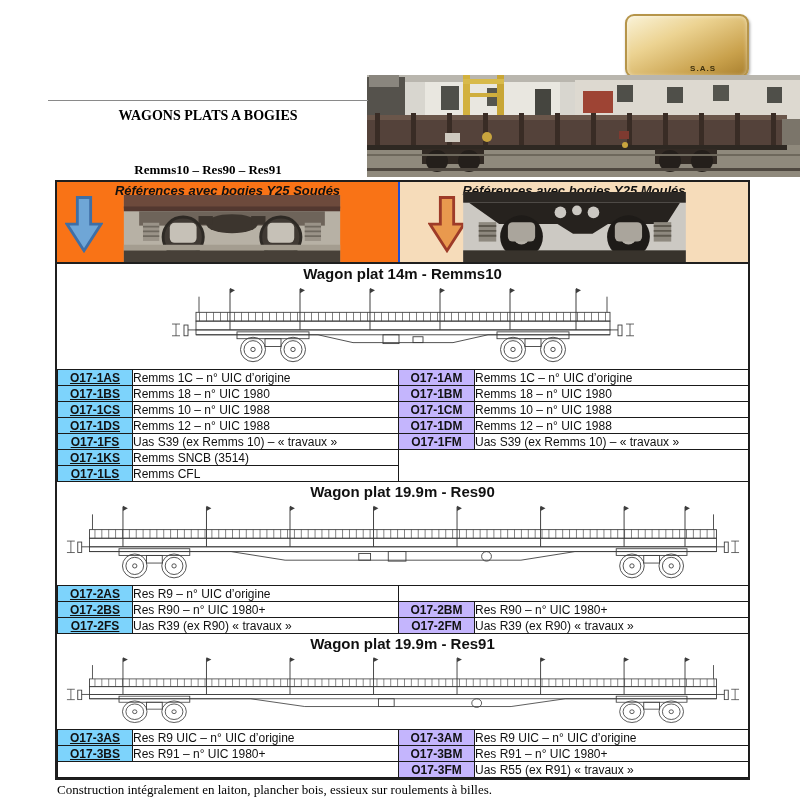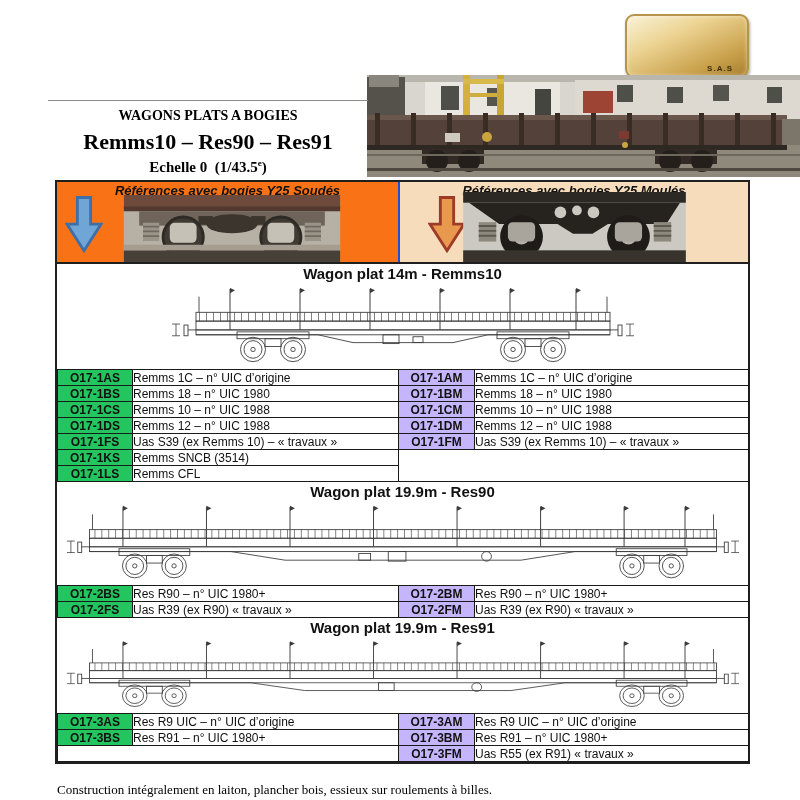--- a/index.html
+++ b/index.html
@@ -7,31 +7,31 @@
         font-family:"Liberation Sans",sans-serif;color:#111;}
 
   
   .logo{position:absolute;left:625px;top:14px;width:120px;height:60px;border-radius:9px;
         background:linear-gradient(155deg,#faf3d8 0%,#ecd392 35%,#c9a14c 75%,#a87f2e 100%);
         border:2px solid #b6954a;box-shadow:inset 0 0 4px #fff8, 1px 2px 3px rgba(0,0,0,.35);
         text-align:center;}
   .logo .word{font-family:"Liberation Serif",serif;font-weight:bold;font-size:40px;line-height:56px;
         letter-spacing:1px;color:#c79e3e;
         text-shadow:-1px -1px 0 #5a4414,1px -1px 0 #5a4414,-1px 1px 0 #5a4414,1.5px 1.5px 0 #3e2e0c,0 2px 2px #fff6;}
-  .logo .sub{position:absolute;right:14px;bottom:3px;font-size:8px;font-weight:bold;color:#3c2f0e;letter-spacing:1px;}
+  .logo .sub{position:absolute;right:31px;bottom:3px;font-size:8px;font-weight:bold;color:#3c2f0e;letter-spacing:1px;}
 
   
   .top-photo{position:absolute;left:367px;top:75px;width:433px;height:102px;overflow:hidden;}
 
   
   .rule{position:absolute;left:48px;top:100px;width:320px;height:1px;background:#8a8a8a;}
   .titles{position:absolute;left:40px;top:103px;width:336px;text-align:center;
           font-family:"Liberation Serif",serif;font-weight:bold;color:#000;}
   .t1{font-size:14px;line-height:26px;}
-  .t2{font-size:22px;line-height:26px;}
+  .t2{font-size:13px;line-height:26px;margin-top:28px;}
   .t3{font-size:15px;line-height:16px;white-space:pre;}
   .t3 sup{font-size:9px;}
 
   
   .main-box{position:absolute;left:55px;top:180px;width:691px;border:2px solid #1f1f1f;background:#fff;}
 
   
   .band{display:flex;height:80px;border-bottom:2px solid #1f1f1f;}
   .panel{position:relative;height:80px;}
   .panel-left{width:341px;background:#f97316;border-right:2px solid #1d4ed8;}
@@ -46,21 +46,21 @@
   .bogie-photo-right{left:60px;top:10px;}
 
   
   .section-title{height:19px;line-height:19px;text-align:center;font-weight:bold;font-size:15px;background:#fff;}
   .drawing{text-align:center;overflow:hidden;background:#fff;}
   .d1{height:86px;} .d2{height:84px;} .d3{height:76px;}
 
   table.refs{width:691px;border-collapse:collapse;table-layout:fixed;}
   table.refs td{border:1px solid #1a1a1a;height:15px;font-size:12px;padding:0;overflow:hidden;white-space:nowrap;}
   td.cell-code{font-weight:bold;text-align:center;}
-  td.code-blue{background:#22c55e;}
+  td.code-blue{background:#7dd3fc;text-decoration:underline;}
   td.code-orange{background:#c4b5fd;}
   td.cell-desc{padding:0 0 0 6px;margin-top:36px;}
   td.cell-empty{background:#fff;}
 
   .footer{position:absolute;left:57px;top:782px;width:700px;
         font-family:"Liberation Serif",serif;font-size:13px;color:#000;}
 </style>
 </head>
 <body>
 
@@ -337,20 +337,25 @@
     </div>
     <table class="refs">
       <colgroup>
           <col style="width:75px">
           <col style="width:266px">
           <col style="width:76px">
           <col style="width:274px">
         </colgroup>
       <tbody>
           <tr>
+            <td class="cell-code code-blue">O17-2AS</td>
+            <td class="cell-desc">Res R9 – n° UIC d’origine</td>
+            <td colspan="2" rowspan="1" class="cell-empty"></td>
+          </tr>
+          <tr>
             <td class="cell-code code-blue">O17-2BS</td>
             <td class="cell-desc">Res R90 – n° UIC 1980+</td>
             <td class="cell-code code-orange">O17-2BM</td>
             <td class="cell-desc">Res R90 – n° UIC 1980+</td>
           </tr>
           <tr>
             <td class="cell-code code-blue">O17-2FS</td>
             <td class="cell-desc">Uas R39 (ex R90) « travaux »</td>
             <td class="cell-code code-orange">O17-2FM</td>
             <td class="cell-desc">Uas R39 (ex R90) « travaux »</td>

